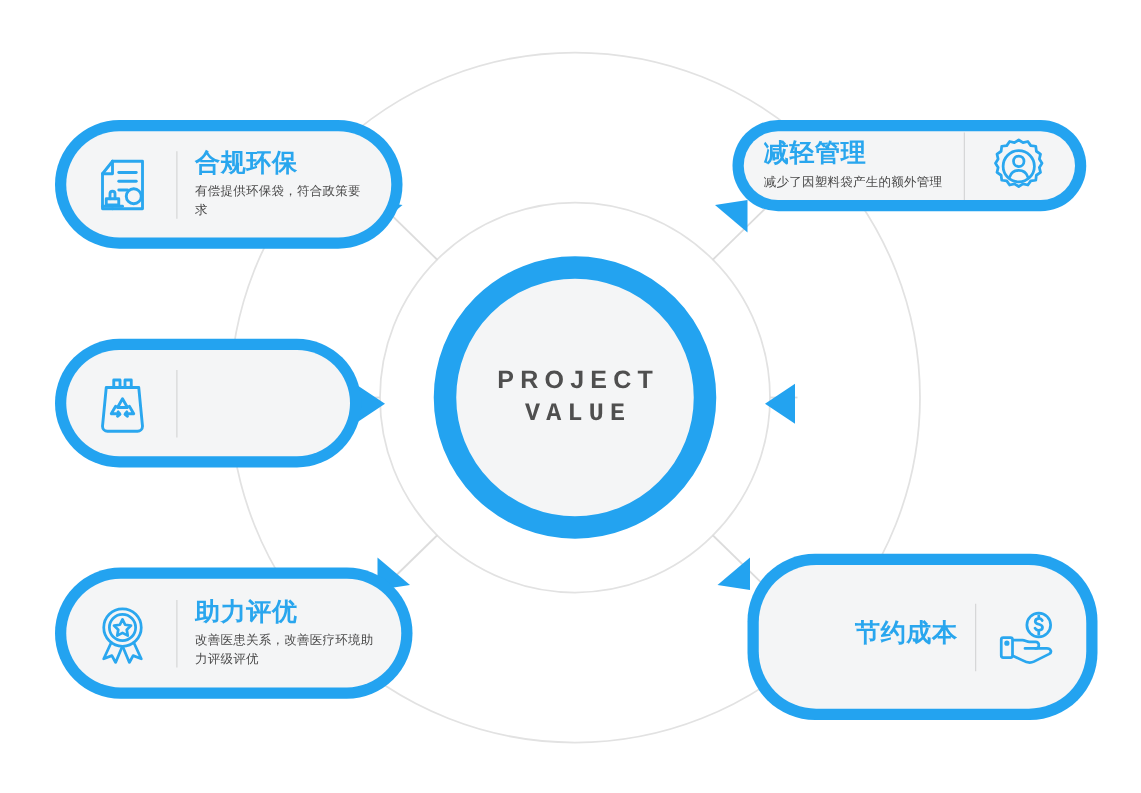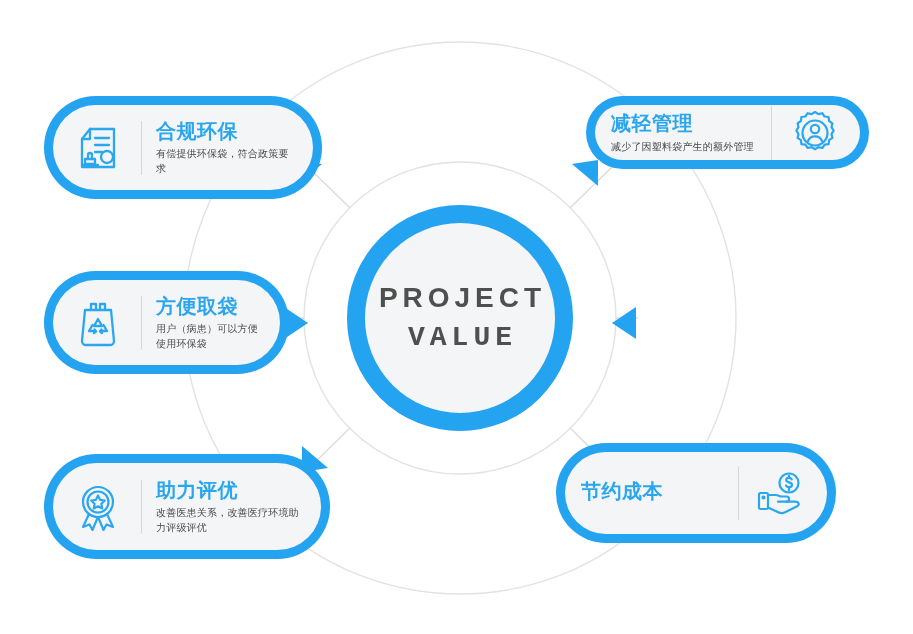--- a/index.html
+++ b/index.html
@@ -37,21 +37,21 @@
     border: 18px solid #23a3f0;
     box-sizing: border-box;
     display: flex;
     align-items: center;
     justify-content: center;
     z-index: 5;
   }
   .hub-text {
     text-align: center;
     color: #4f4f4f;
-    font-size: 28px;
+    font-size: 20px;
     font-weight: bold;
     letter-spacing: 5px;
     line-height: 1.42;
     text-indent: 5px;
   }
   .hub-text .l2 { display: block; font-family: Liberation Mono, monospace; }
 
   
   .card {
     position: absolute;
@@ -115,21 +115,21 @@
     height: 0;
     z-index: 3;
   }
 
   
   #card-0 { left: 44px;  top: 96px;  width: 278px; height: 103px; }
   #card-1 { left: 586px; top: 96px;  width: 283px; height: 73px; }
   #card-2 { left: 44px;  top: 271px; width: 245px; height: 103px; }
   #card-3 { left: 633px; top: 271px; width: 237px; height: 103px; }
   #card-4 { left: 44px;  top: 454px; width: 286px; height: 105px; }
-  #card-5 { left: 556px; top: 443px; width: 280px; height: 100px; }
+  #card-5 { left: 598px; top: 443px; width: 280px; height: 133px; text-align: right; }
 
   
   #tail-0 { left: 296px; top: 160px;
     border-left: 26px solid #23a3f0; border-bottom: 22px solid transparent; border-top: 4px solid transparent; }
   #tail-1 { left: 572px; top: 160px;
     border-right: 26px solid #23a3f0; border-bottom: 22px solid transparent; border-top: 4px solid transparent; }
   #tail-2 { left: 284px; top: 307px;
     border-left: 24px solid #23a3f0; border-top: 16px solid transparent; border-bottom: 16px solid transparent; }
   #tail-3 { left: 612px; top: 307px;
     border-right: 24px solid #23a3f0; border-top: 16px solid transparent; border-bottom: 16px solid transparent; }
@@ -220,24 +220,20 @@
           <path d="M14 11 V5 h5 v6"></path>
           <path d="M23 11 V5 h5 v6"></path>
           <path d="M21 20 l4 7 h-8 z"></path>
           <path d="M26.5 26 l3.5 6 -6.5 0"></path>
           <path d="M15.5 26 l-3.5 6 6.5 0"></path>
           <path d="M24.5 30.5 l-1.5 2 2 1.5"></path>
           <path d="M17.5 30.5 l1.5 2 -2 1.5"></path>
         </svg>
       </div>
       <div class="divider"></div>
-      <div class="text-box">
-        <div class="c-title">方便取袋</div>
-        <div class="c-desc">用户（病患）可以方便使用环保袋</div>
-      </div>
     </div>
   </div>
 
 
   <div class="card" id="card-4">
     <div class="card-inner">
       <div class="icon-box">
         <svg class="ic" width="46" height="48" viewBox="0 0 46 48" fill="none" stroke="#2aa7ef" stroke-width="2.2" stroke-linecap="round" stroke-linejoin="round">
           <circle cx="23" cy="19" r="15"></circle>
           <circle cx="23" cy="19" r="10.5"></circle>

